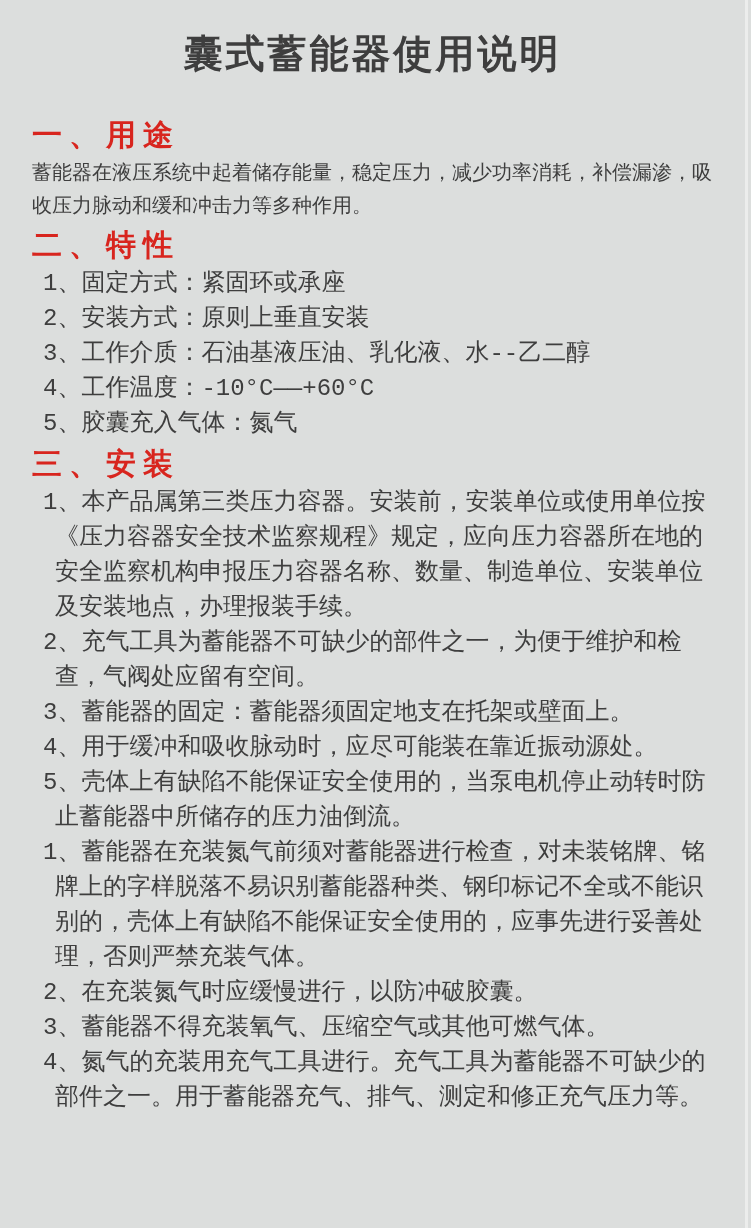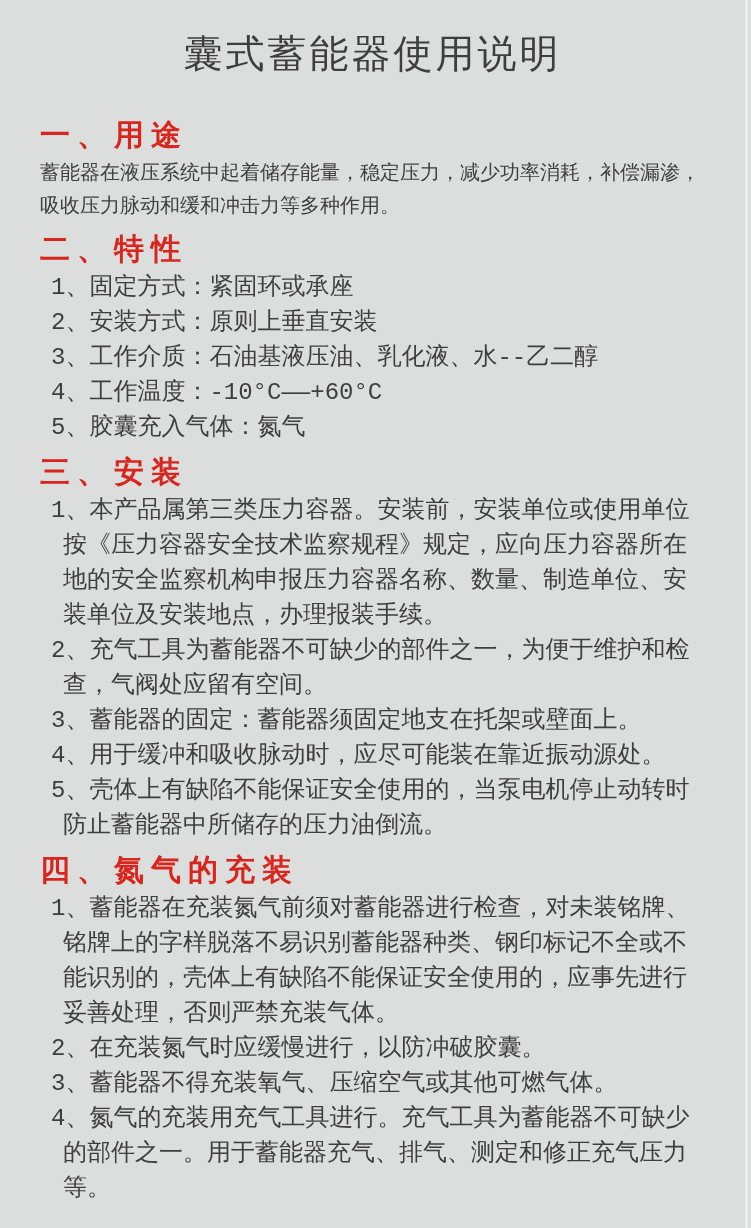--- a/index.html
+++ b/index.html
@@ -16,28 +16,28 @@
     overflow:hidden;
     position:relative;
   }
   .page{
     padding:30px 38px 0 32px;
     box-sizing:border-box;
     width:751px;
   }
   .doc-title{
     font-size:39px;
-    font-weight:normal;
+    font-weight:bold;
     text-align:center;
     letter-spacing:3px;
     line-height:48px;
     margin:0 0 38px 0;
     color:var(--text);
   }
-  .section{margin:8px;}
+  .section{margin:0;}
   .sec-heading{
     color:var(--accent);
     font-size:30px;
     font-weight:bold;
     letter-spacing:7px;
     line-height:38px;
     margin:4px 0 2px 0;
   }
   .para{
     font-size:20px;
@@ -99,21 +99,20 @@
   <div class="item"><span class="num">3、</span><span class="txt">蓄能器的固定：蓄能器须固定地支在托架或壁面上。</span></div>
 
   <div class="item"><span class="num">4、</span><span class="txt">用于缓冲和吸收脉动时，应尽可能装在靠近振动源处。</span></div>
 
   <div class="item"><span class="num">5、</span><span class="txt">壳体上有缺陷不能保证安全使用的，当泵电机停止动转时防止蓄能器中所储存的压力油倒流。</span></div>
 
 </div>
   </section>
 
   <section class="section">
-    <h2 class="sec-heading">四、氮气的充装</h2>
     <div class="sec-body">
   <div class="item"><span class="num">1、</span><span class="txt">蓄能器在充装氮气前须对蓄能器进行检查，对未装铭牌、铭牌上的字样脱落不易识别蓄能器种类、钢印标记不全或不能识别的，壳体上有缺陷不能保证安全使用的，应事先进行妥善处理，否则严禁充装气体。</span></div>
 
   <div class="item"><span class="num">2、</span><span class="txt">在充装氮气时应缓慢进行，以防冲破胶囊。</span></div>
 
   <div class="item"><span class="num">3、</span><span class="txt">蓄能器不得充装氧气、压缩空气或其他可燃气体。</span></div>
 
   <div class="item"><span class="num">4、</span><span class="txt">氮气的充装用充气工具进行。充气工具为蓄能器不可缺少的部件之一。用于蓄能器充气、排气、测定和修正充气压力等。</span></div>
 </div>
   </section>

